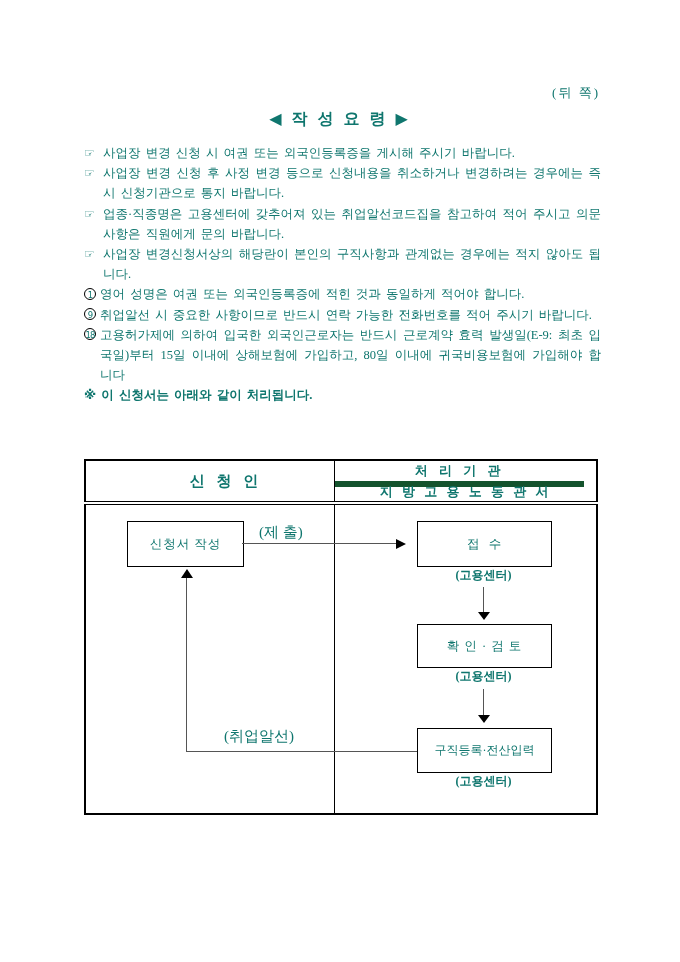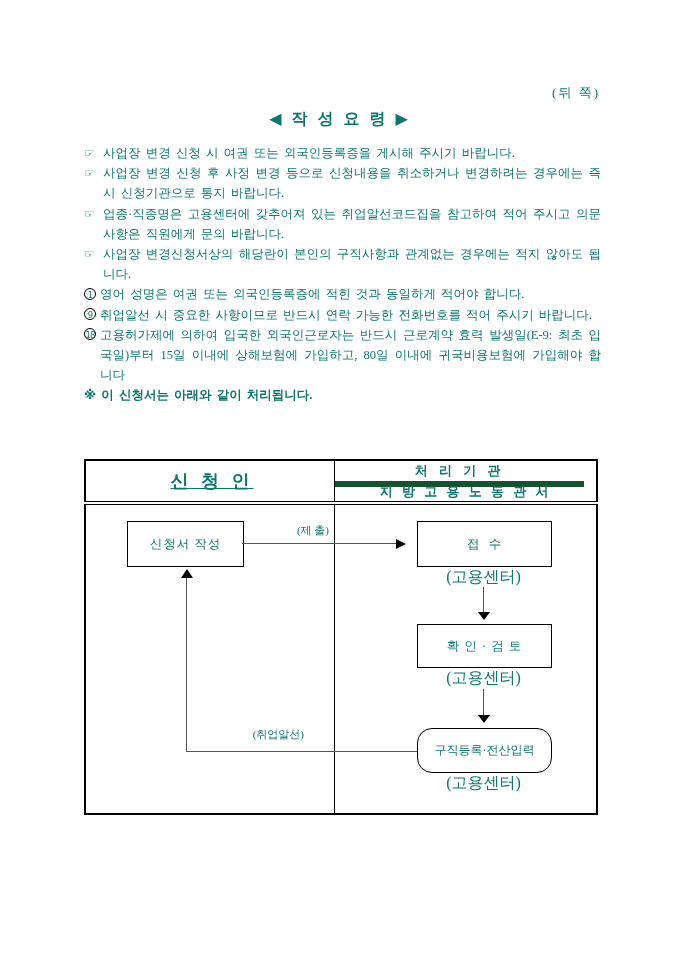--- a/index.html
+++ b/index.html
@@ -38,23 +38,23 @@
   .note { margin-top:8px;font-weight:bold; }
   .note .nmk { font-family:"DejaVu Sans","Liberation Sans",sans-serif; }
 
   
   .fc {
     position:absolute; left:84px; top:459px; width:514px; height:356px;
     border:2px solid #000; box-sizing:border-box; font-size:12.5px;
   }
   .fc-divider { position:absolute; left:248px; top:0; bottom:0; width:1px; background:#000; }
   .fc-h-left {
-    position:absolute; left:2px; top:0; width:248px; height:40px;
+    position:absolute; left:16px; top:0; width:248px; height:40px;
     display:flex; align-items:center; justify-content:center;
-    font-weight:bold; font-size:18px; letter-spacing:4px;text-decoration:underline;
+    font-weight:bold; font-size:15px; letter-spacing:4px;
   }
   .fc-h-rt {
     position:absolute; left:249px; top:0; right:12px; height:20px;
     border-bottom:6px solid #14532d;
     display:flex; align-items:center; justify-content:center;
     font-weight:bold; font-size:13px; letter-spacing:4px;
   }
   .fc-h-rb {
     position:absolute; left:249px; top:21px; right:0; height:19px;
     display:flex; align-items:center; justify-content:center;
@@ -65,24 +65,24 @@
     border-top:1px solid #000; border-bottom:1px solid #000; background:#fff;
   }
   .fbox {
     position:absolute; border:1px solid #000; background:#fff;
     display:flex; align-items:center; justify-content:center;
     white-space:pre; letter-spacing:1px;
   }
   .bx-write    { left:41px;  top:60px;  width:115px; height:44px; }
   .bx-receive  { left:331px; top:60px;  width:133px; height:44px; }
   .bx-review   { left:331px; top:163px; width:133px; height:42px;text-align:center; }
-  .bx-register { left:331px; top:267px; width:133px; height:43px; font-size:12px; letter-spacing:0;border-radius:15px; }
-  .cap { position:absolute; left:331px; width:133px; text-align:center; font-size:16px; }
+  .bx-register { left:331px; top:267px; width:133px; height:43px; font-size:12px; letter-spacing:0; }
+  .cap { position:absolute; left:331px; width:133px; text-align:center; font-size:12px;font-weight:bold; }
   .cap1 { top:106px; } .cap2 { top:207px; } .cap3 { top:312px; }
-  .lbl { position:absolute; text-align:right; font-size:11px; white-space:pre; }
+  .lbl { position:absolute; text-align:left; font-size:15px; white-space:pre; }
   .lbl-submit    { left:173px; top:62px;  width:70px; }
   .lbl-placement { left:138px; top:266px; width:80px; }
   .ln { position:absolute; background:#555; }
   .ln-submit  { left:156px; top:82px;  width:154px; height:1px; }
   .ln-down1   { left:397px; top:126px; width:1px;  height:25px; }
   .ln-down2   { left:397px; top:228px; width:1px;  height:26px; }
   .ln-ret-h   { left:100px; top:290px; width:231px; height:1px; }
   .ln-ret-v   { left:100px; top:117px; width:1px;  height:174px; }
   .tri { position:absolute; width:0; height:0; }
   .tri-right { left:310px; top:77.5px; border-top:5px solid transparent; border-bottom:5px solid transparent; border-left:10px solid #000; }

